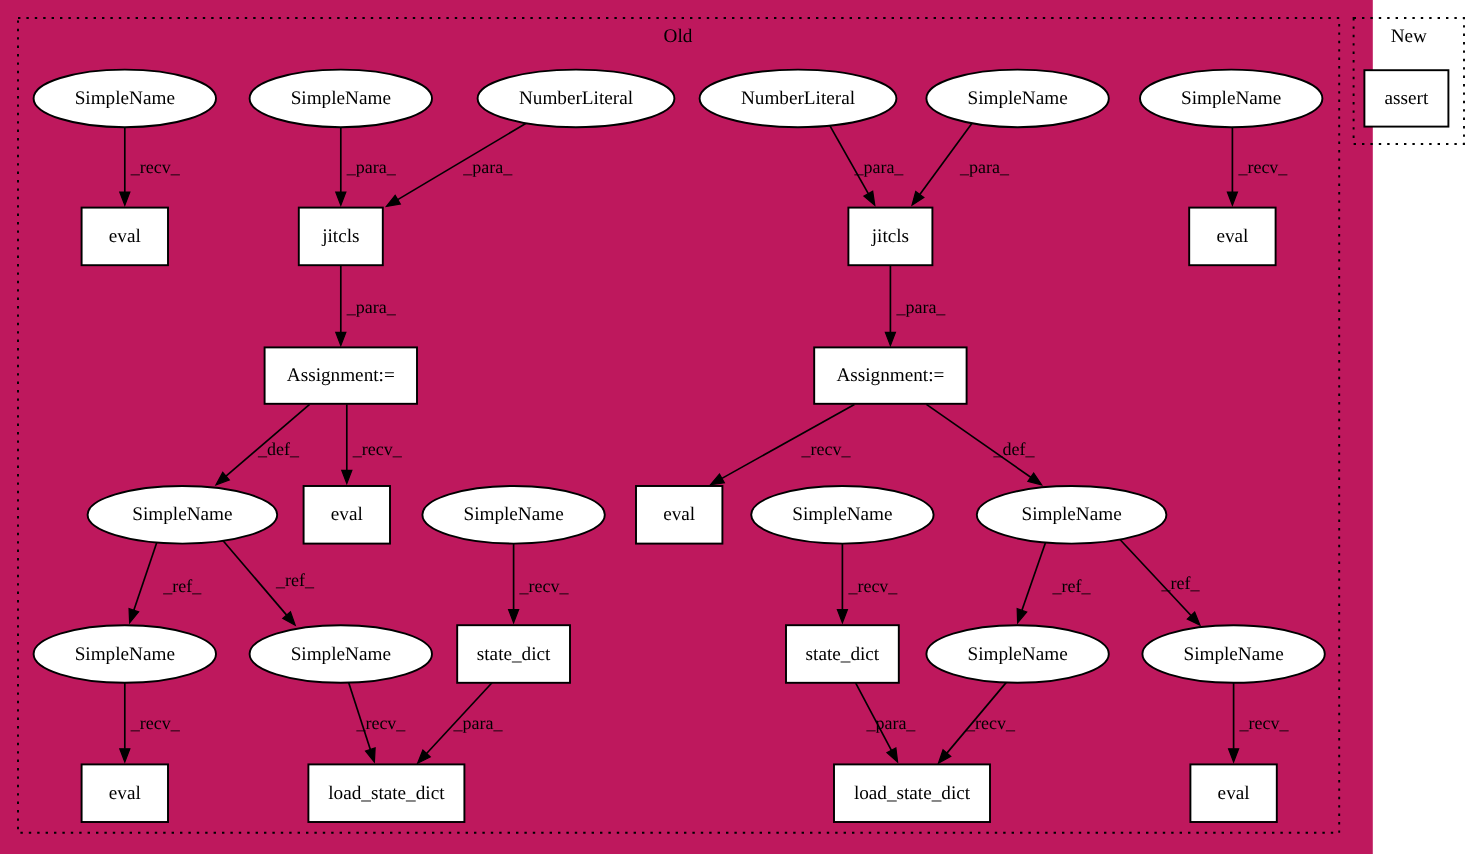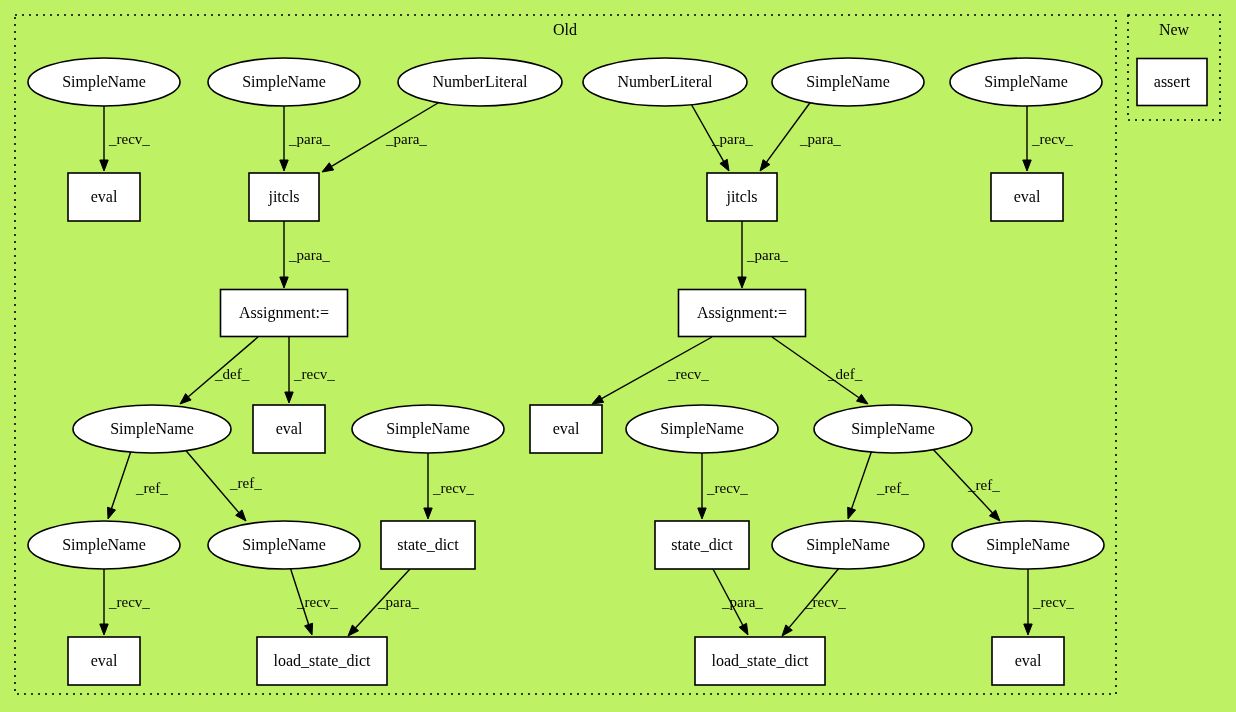--- a/index.html
+++ b/index.html
@@ -2,23 +2,23 @@
 <html><head>
 <meta charset="utf-8">
 <style>
   html, body {
     margin: 0;
     padding: 0;
     background: #ffffff;
   }
   #canvas {
     position: relative;
-    width: 1236px;
+    width: 1144px;
     height: 712px;
-    background: #bef264;
+    background: #be185d;
     font-family: "Liberation Serif", "DejaVu Serif", serif;
     text-align: center;
   }
   svg { display: block; }
   .node-shape {
     fill: #ffffff;
     stroke: #000000;
     stroke-width: 1.6;
   }
   .node-label {

